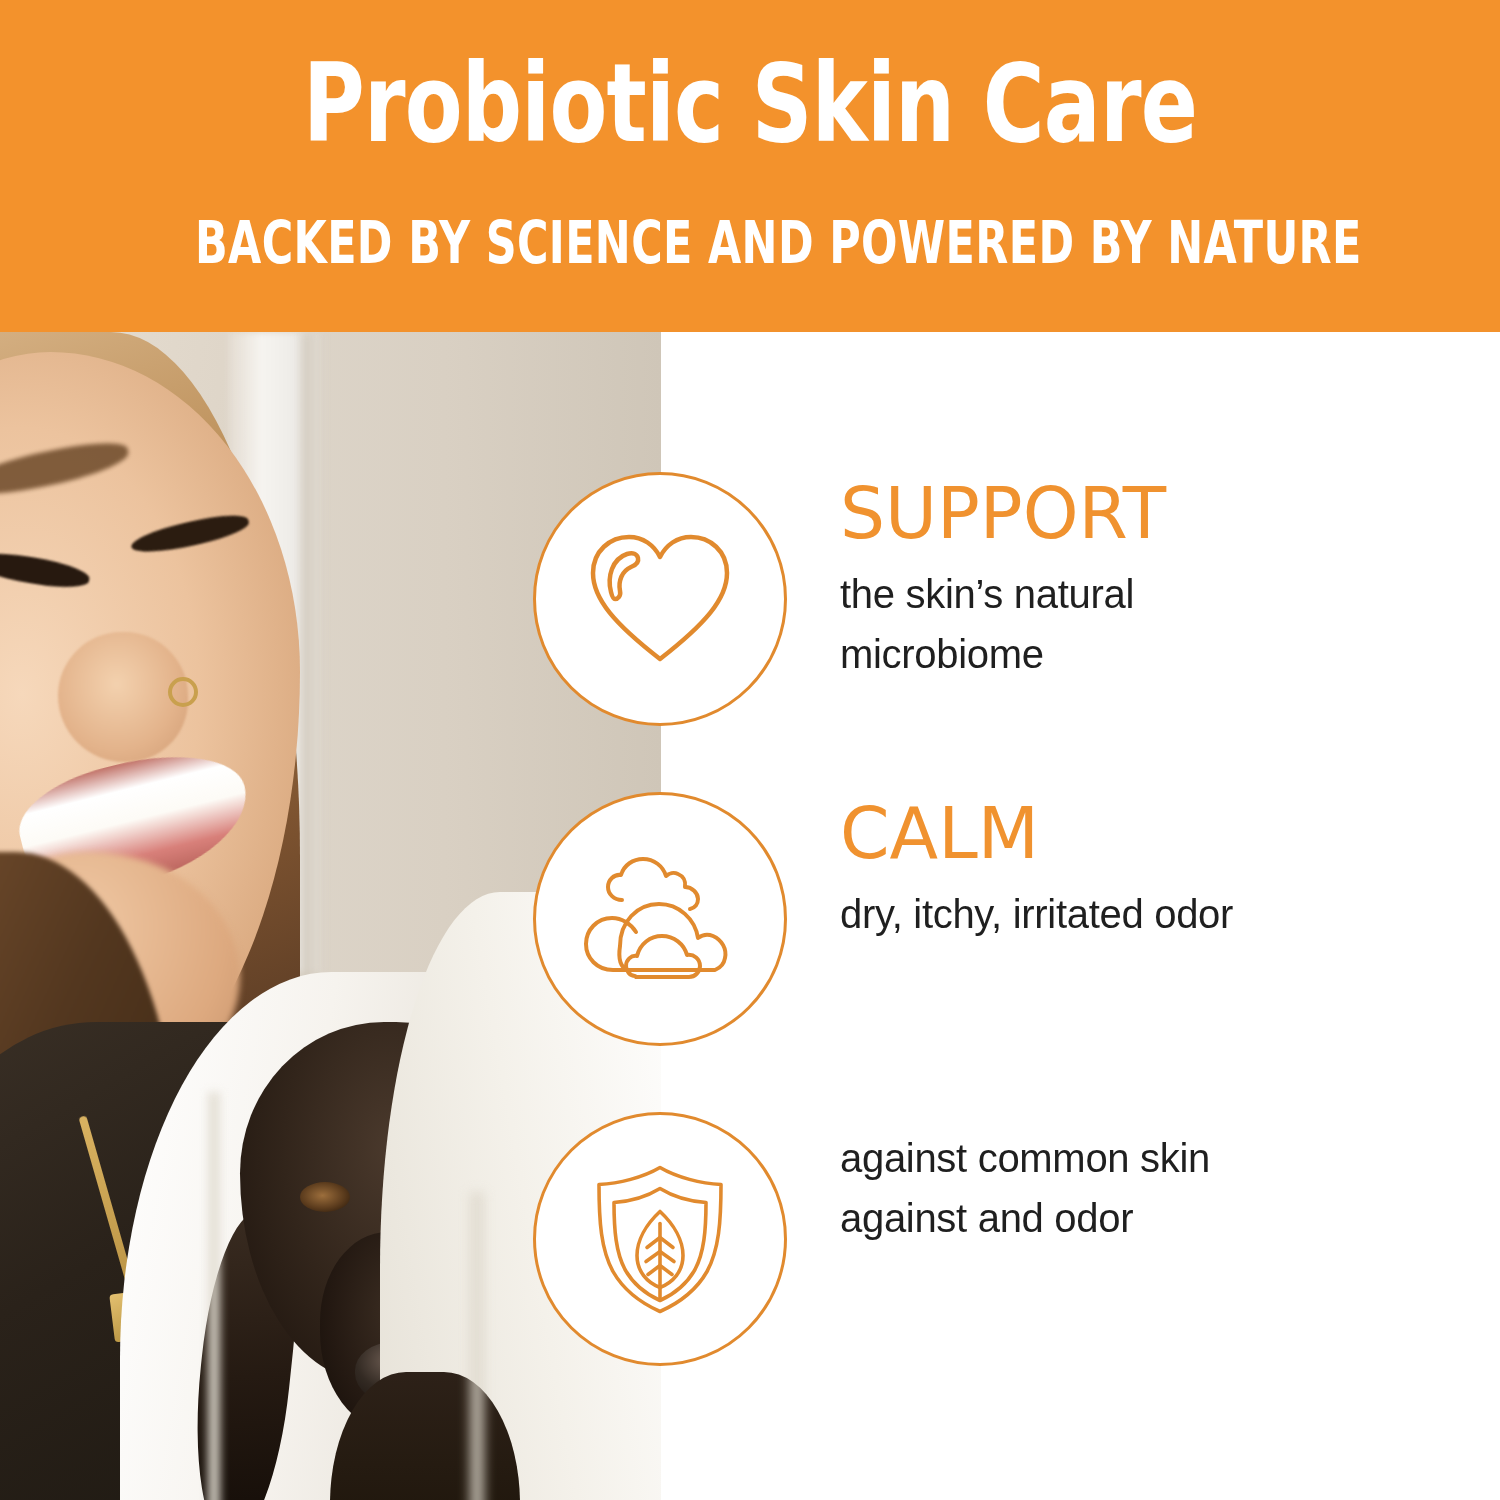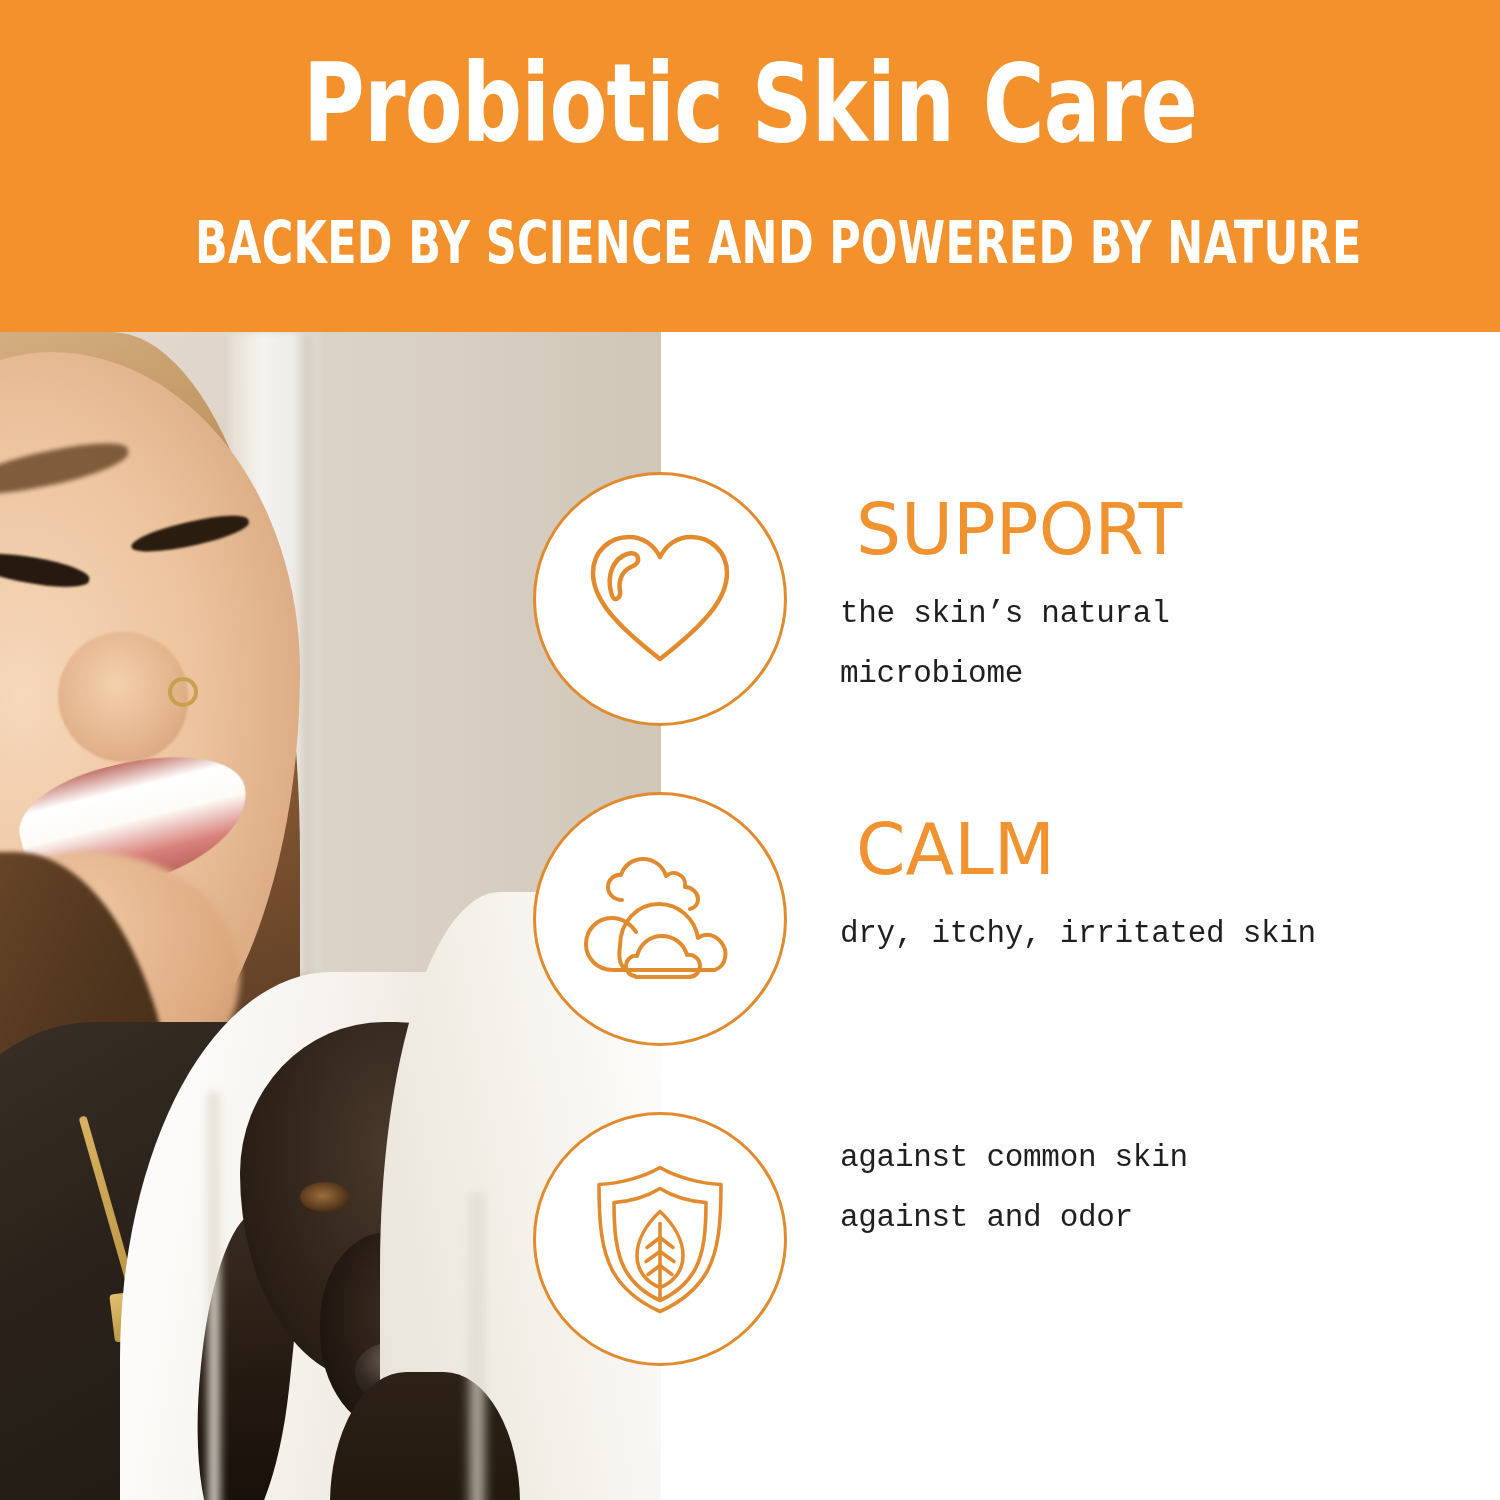--- a/index.html
+++ b/index.html
@@ -254,28 +254,28 @@
     top: 4px;
     width: 650px;
   }
   .feature-head {
     color: #F0922F;
     font-family: "DejaVu Sans", sans-serif;
     font-weight: normal;
     font-size: 71px;
     line-height: 76px;
     letter-spacing: 0px;
-    margin: 16px;
+    margin: 0;
     white-space: nowrap;
   }
   .feature-body {
     color: #1f1f1f;
-    font-family: Liberation Mono, monospace;
+    font-family: Liberation Sans, sans-serif;
     font-weight: normal;
-    font-size: 31px;
+    font-size: 40px;
     line-height: 60px;
     margin: 12px 0 0 0;
     letter-spacing: -0.3px;
   }
   .feature-body .ln { display: block; white-space: nowrap; }
 </style>
 </head>
 <body>
 
 <div id="page">
@@ -344,21 +344,21 @@
         <path d="M40 92 C40 68 57 50 79 50 C99 50 115 65 118 84 C122 81 128 80 133 82 C142 86 147 95 145 104 C144 110 140 114 135 116 L47 116 C41 113 38 105 40 92 Z"></path>
 
         <path d="M86 116 L33 116 C17 116 6 104 6 90 C6 76 17 64 32 64 C42 64 51 70 56 78"></path>
 
         <path d="M55 122 C50 122 46 117 46 112 C46 106 51 101 57 102 C60 90 70 82 82 82 C94 82 104 90 107 101 C114 100 120 105 120 112 C120 118 115 123 109 123 L56 123 Z"></path>
       </svg>
     </div>
     <div class="feature-text">
       <div class="feature-head">CALM</div>
       <div class="feature-body">
-        <span class="ln">dry, itchy, irritated skin</span>
+        <span class="ln">dry, itchy, irritated odor</span>
       </div>
     </div>
   </div>
 
   <div class="feature f3">
     <div class="icon-circle">
       <svg width="150" height="155" viewBox="0 0 150 155" fill="none" stroke="#E18A2E" stroke-width="3.6" stroke-linecap="round" stroke-linejoin="round">
 
         <path d="M75 6 C58 16 34 22 14 23 C14 60 16 88 28 110 C40 131 57 142 75 150 C93 142 110 131 122 110 C134 88 136 60 136 23 C116 22 92 16 75 6 Z"></path>
 

